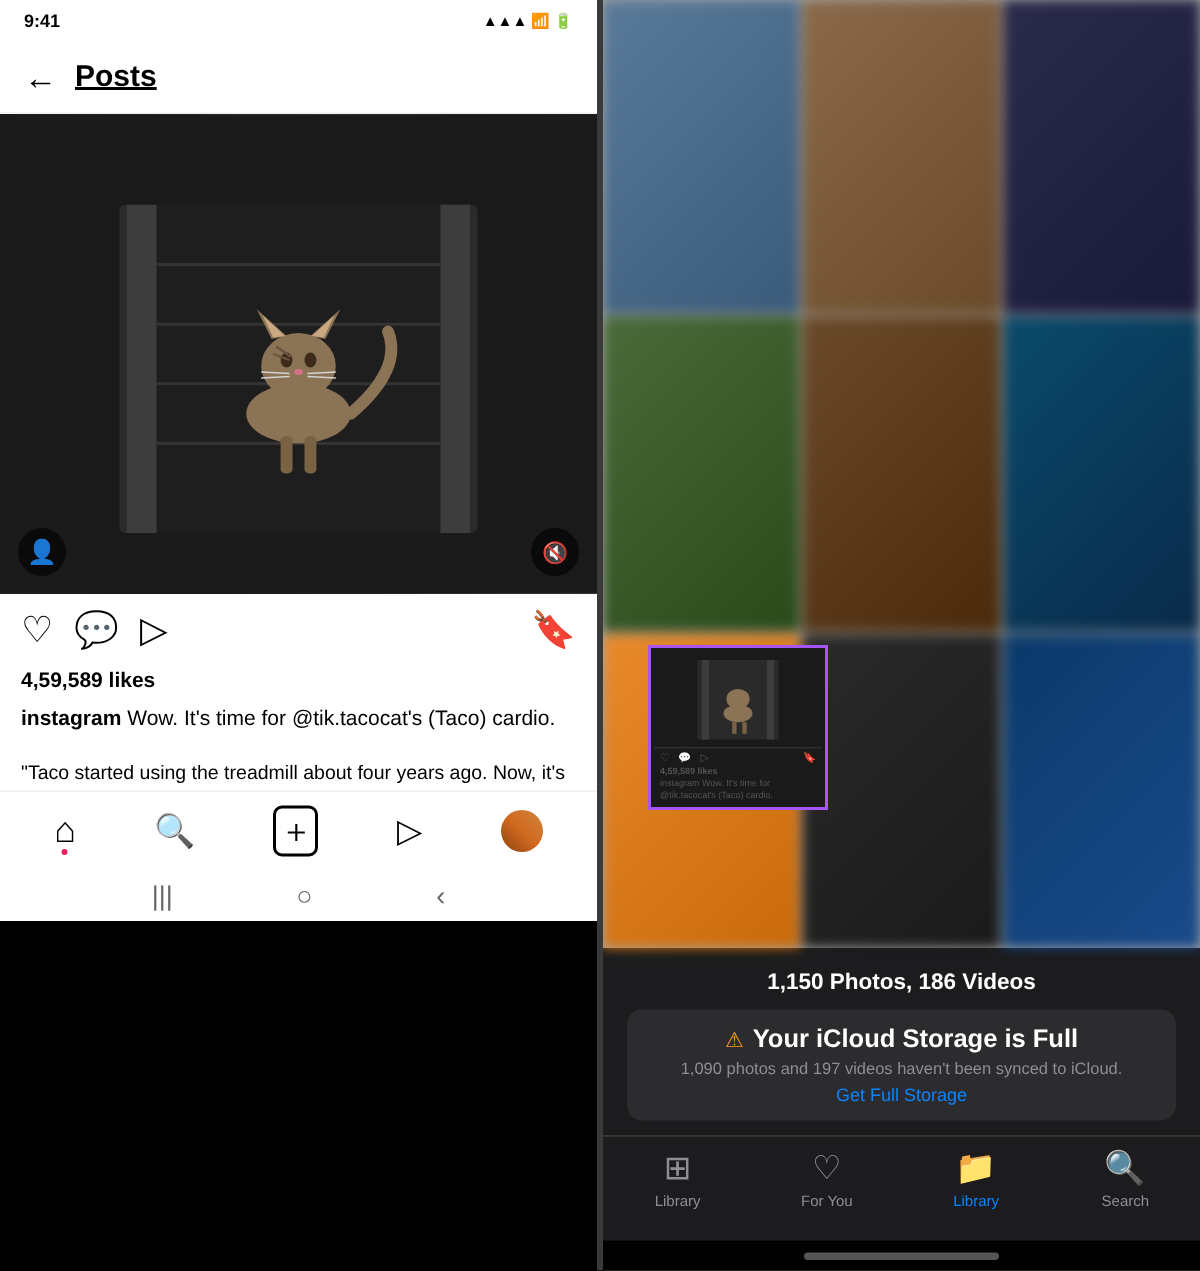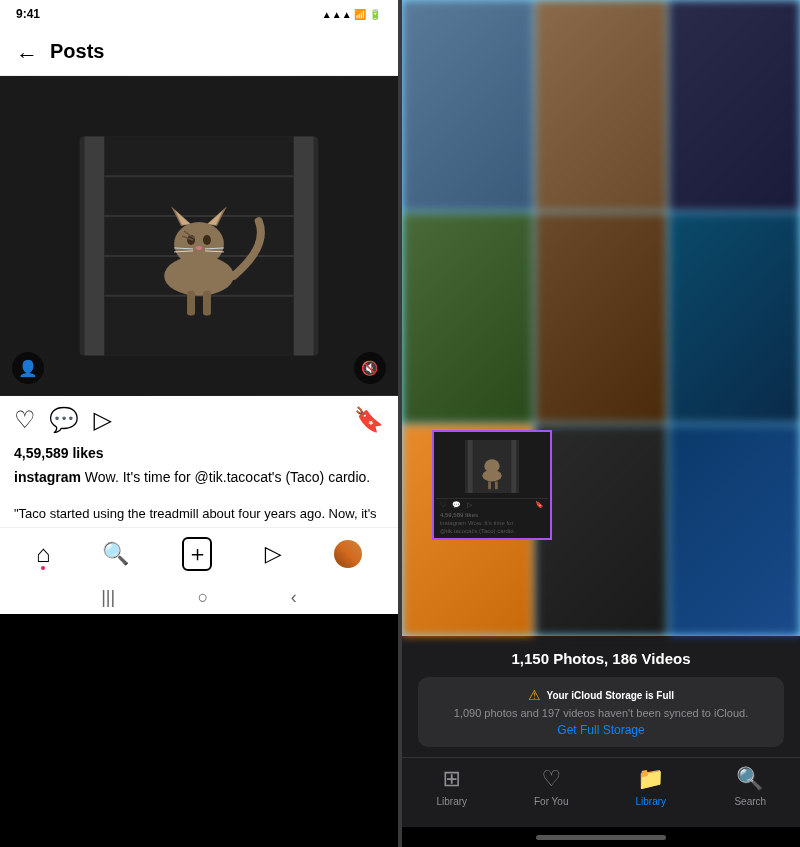--- a/index.html
+++ b/index.html
@@ -52,20 +52,21 @@
     }
     .back-icon {
       font-size: 22px;
       cursor: pointer;
       color: #000;
     }
     .header-title {
       font-size: 20px;
       font-weight: 700;
       color: #000;
+      text-decoration: underline;
     }
 
     .post-image {
       width: 100%;
       height: 320px;
       background: linear-gradient(135deg, #1a1a1a 0%, #2d2d2d 30%, #1a1a1a 60%, #333 100%);
       position: relative;
       display: flex;
       align-items: center;
       justify-content: center;
@@ -203,21 +204,21 @@
     }
     .android-btn {
       font-size: 18px;
       color: #666;
     }
 
     
     .right-panel {
       width: 400px;
       height: 847px;
-      background: #7dd3fc;
+      background: #a3a3a3;
       display: flex;
       flex-direction: column;
       position: relative;
       overflow: hidden;
       justify-content: center;
     }
 
     .photos-grid {
       flex: 1;
       display: grid;
@@ -300,21 +301,21 @@
     .warning-row {
       display: flex;
       align-items: center;
       gap: 6px;
     }
     .warning-icon {
       color: #ff9f0a;
       font-size: 14px;
     }
     .warning-title {
-      font-size: 10px;
+      font-size: 17px;
       font-weight: 600;
       color: #fff;
     }
     .warning-sub {
       font-size: 11px;
       color: #8e8e93;
       text-align: center;
     }
     .warning-link {
       font-size: 12px;

